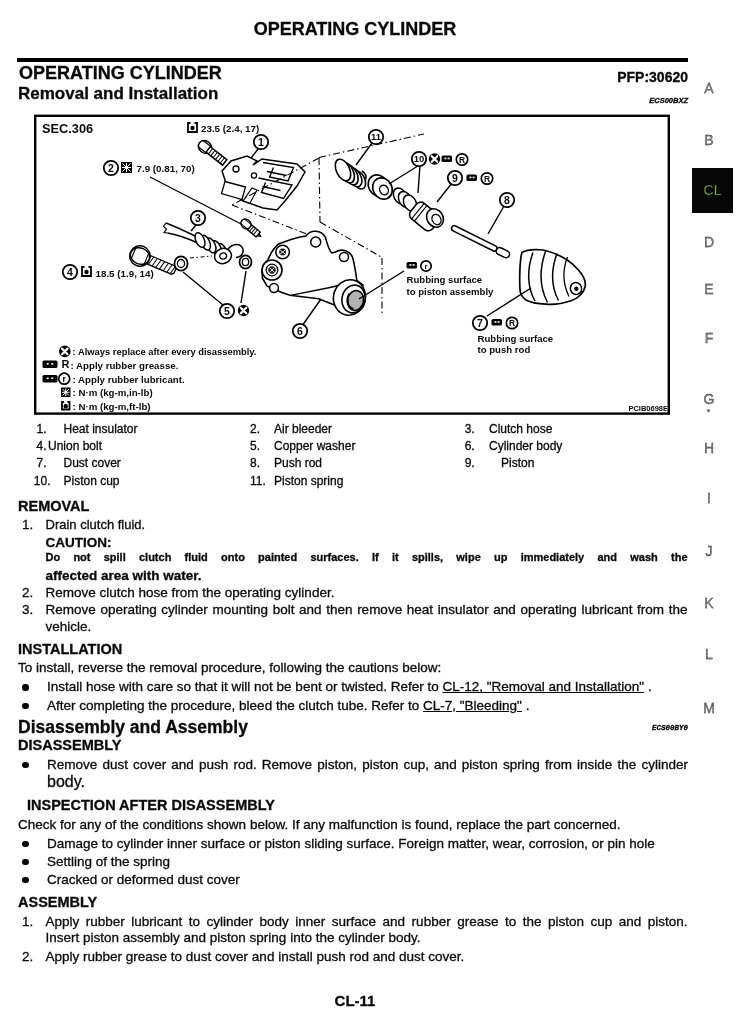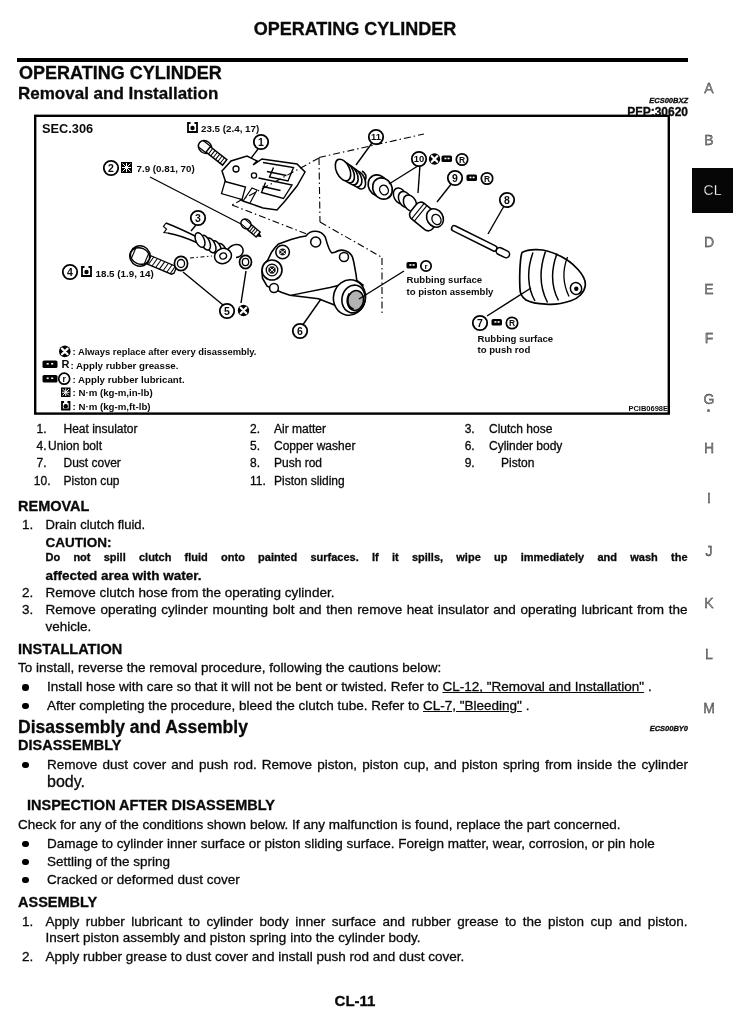--- a/index.html
+++ b/index.html
@@ -9,21 +9,21 @@
 .tab{position:absolute;left:698px;width:22px;text-align:center;color:#8f8f8f;font-size:14px;}
 .bu{position:absolute;width:6.5px;height:6.5px;border-radius:50%;background:#000;left:22px;}
 </style></head><body>
 
 <div class="line b" style="left:0;top:18.5px;width:710px;text-align:center;font-size:18px;">OPERATING CYLINDER</div>
 
 <div class="abs" style="left:17px;top:57.5px;width:671px;height:4px;background:#000;"></div>
 
 <div class="line b" style="left:19px;top:62.5px;font-size:18px;">OPERATING CYLINDER</div>
 
-<div class="line b" style="left:488px;top:68.5px;width:200px;text-align:right;font-size:12px;margin-top:36px;">PFP:30620</div>
+<div class="line b" style="left:488px;top:68.5px;width:200px;text-align:right;font-size:14px;">PFP:30620</div>
 
 <div class="line b" style="left:18px;top:83.8px;font-size:17px;">Removal and Installation</div>
 
 <div class="line b" style="left:488px;top:95.5px;width:200px;text-align:right;font-size:7.5px;font-style:italic;">ECS00BXZ</div>
 
 <svg class="abs" style="left:33px;top:113px;-webkit-text-stroke:0.3px #0a0a0a;" width="639" height="305" viewBox="33 113 639 305" font-family="Liberation Sans, sans-serif" fill="#0a0a0a">
 
 <rect x="35.2" y="115.8" width="633.6" height="297.8" fill="none" stroke="#000" stroke-width="2.4"></rect>
 
 <text x="42" y="132.5" font-size="12.8" font-weight="bold">SEC.306</text>
@@ -343,39 +343,39 @@
       <circle cx="65.75" cy="406.225" r="2.2" fill="#000"></circle>
     </g>
 <text x="72.5" y="409.5" font-size="9.7" font-weight="bold">: N·m (kg-m,ft-lb)</text>
 
 <text x="668" y="411" font-size="7.5" font-weight="bold" text-anchor="end">PCIB0698E</text>
 </svg>
 
 <div class="line" style="left:36.6px;top:421.7px;font-size:12px;">1.</div>
 <div class="line" style="left:63.5px;top:421.7px;font-size:12px;">Heat insulator</div>
 <div class="line" style="left:250px;top:421.7px;font-size:12px;">2.</div>
-<div class="line" style="left:274px;top:421.7px;font-size:12px;">Air matter</div>
+<div class="line" style="left:274px;top:421.7px;font-size:12px;">Air bleeder</div>
 <div class="line" style="left:464.7px;top:421.7px;font-size:12px;">3.</div>
 <div class="line" style="left:489px;top:421.7px;font-size:12px;">Clutch hose</div>
 <div class="line" style="left:36.6px;top:439.0px;font-size:12px;">4.</div>
 <div class="line" style="left:48px;top:439.0px;font-size:12px;">Union bolt</div>
 <div class="line" style="left:250px;top:439.0px;font-size:12px;">5.</div>
 <div class="line" style="left:274px;top:439.0px;font-size:12px;">Copper washer</div>
 <div class="line" style="left:464.7px;top:439.0px;font-size:12px;">6.</div>
 <div class="line" style="left:489px;top:439.0px;font-size:12px;">Cylinder body</div>
 <div class="line" style="left:36.6px;top:456.2px;font-size:12px;">7.</div>
 <div class="line" style="left:63.5px;top:456.2px;font-size:12px;">Dust cover</div>
 <div class="line" style="left:250px;top:456.2px;font-size:12px;">8.</div>
 <div class="line" style="left:274px;top:456.2px;font-size:12px;">Push rod</div>
 <div class="line" style="left:464.7px;top:456.2px;font-size:12px;">9.</div>
 <div class="line" style="left:489px;top:456.2px;font-size:12px;padding-left:12px;">Piston</div>
 <div class="line" style="left:33.8px;top:473.5px;font-size:12px;">10.</div>
 <div class="line" style="left:63.5px;top:473.5px;font-size:12px;">Piston cup</div>
 <div class="line" style="left:250px;top:473.5px;font-size:12px;">11.</div>
-<div class="line" style="left:274px;top:473.5px;font-size:12px;">Piston sliding</div>
+<div class="line" style="left:274px;top:473.5px;font-size:12px;">Piston spring</div>
 
 <div class="line b" style="left:18px;top:498px;font-size:14.5px;">REMOVAL</div>
 
 <div class="line" style="left:22px;top:516.6px;font-size:13.5px;">1.</div>
 <div class="line" style="left:45.5px;top:516.6px;font-size:13px;">Drain clutch fluid.</div>
 
 <div class="line b" style="left:45.5px;top:534.6px;font-size:13.5px;">CAUTION:</div>
 
 <div class="abs just b" style="left:45.5px;top:551px;font-size:11px;width:642px;">Do not spill clutch fluid onto painted surfaces. If it spills, wipe up immediately and wash the</div>
 <div class="line b" style="left:45.5px;top:567.6px;font-size:13.5px;">affected area with water.</div>
@@ -391,21 +391,21 @@
 <div class="line" style="left:18px;top:659.6px;font-size:13.5px;">To install, reverse the removal procedure, following the cautions below:</div>
 
 <div class="bu" style="top:684.2px;"></div>
 <div class="line" style="left:47px;top:679.3px;font-size:13.5px;">Install hose with care so that it will not be bent or twisted. Refer to <span style="text-decoration:underline;">CL-12, "Removal and Installation"</span> .</div>
 
 <div class="bu" style="top:702.5px;"></div>
 <div class="line" style="left:47px;top:697.6px;font-size:13.5px;">After completing the procedure, bleed the clutch tube. Refer to <span style="text-decoration:underline;">CL-7, "Bleeding"</span> .</div>
 
 <div class="line b" style="left:18px;top:717.3px;font-size:17.5px;">Disassembly and Assembly</div>
 
-<div class="line b" style="left:488px;top:723.5px;width:200px;text-align:right;font-size:7.5px;font-style:italic;">ECS00BY0</div>
+<div class="line b" style="left:488px;top:723.5px;width:200px;text-align:right;font-size:7.5px;font-style:italic;font-family:Liberation Mono, monospace;">ECS00BY0</div>
 
 <div class="line b" style="left:18px;top:737.2px;font-size:14.5px;">DISASSEMBLY</div>
 
 <div class="bu" style="top:761.5px;"></div>
 <div class="abs just" style="left:47px;top:756.6px;font-size:13.5px;width:641px;">Remove dust cover and push rod. Remove piston, piston cup, and piston spring from inside the cylinder</div>
 <div class="line" style="left:47px;top:773px;font-size:16px;">body.</div>
 
 <div class="line b" style="left:18px;top:796.7px;font-size:14.5px;margin-left:9px;">INSPECTION AFTER DISASSEMBLY</div>
 <div class="line" style="left:18px;top:816.5px;font-size:13.5px;">Check for any of the conditions shown below. If any malfunction is found, replace the part concerned.</div>
 
@@ -447,12 +447,12 @@
 
 <div class="tab" style="top:594.6px;">K</div>
 
 <div class="tab" style="top:645.6px;">L</div>
 
 <div class="tab" style="top:699.6px;">M</div>
 
 <div class="tab" style="top:390.6px;">G</div>
 <div class="abs" style="left:707px;top:409px;width:3px;height:3px;border-radius:50%;background:#6a6a6a;"></div>
 
-<div class="abs" style="left:692px;top:168px;width:41px;height:45px;background:#060606;color:#ffffff;font-size:14px;text-align:center;line-height:45px;">CL</div>
+<div class="abs" style="left:692px;top:168px;width:41px;height:45px;background:#060606;color:#84cc16;font-size:14px;text-align:center;line-height:45px;">CL</div>
 </body></html>

